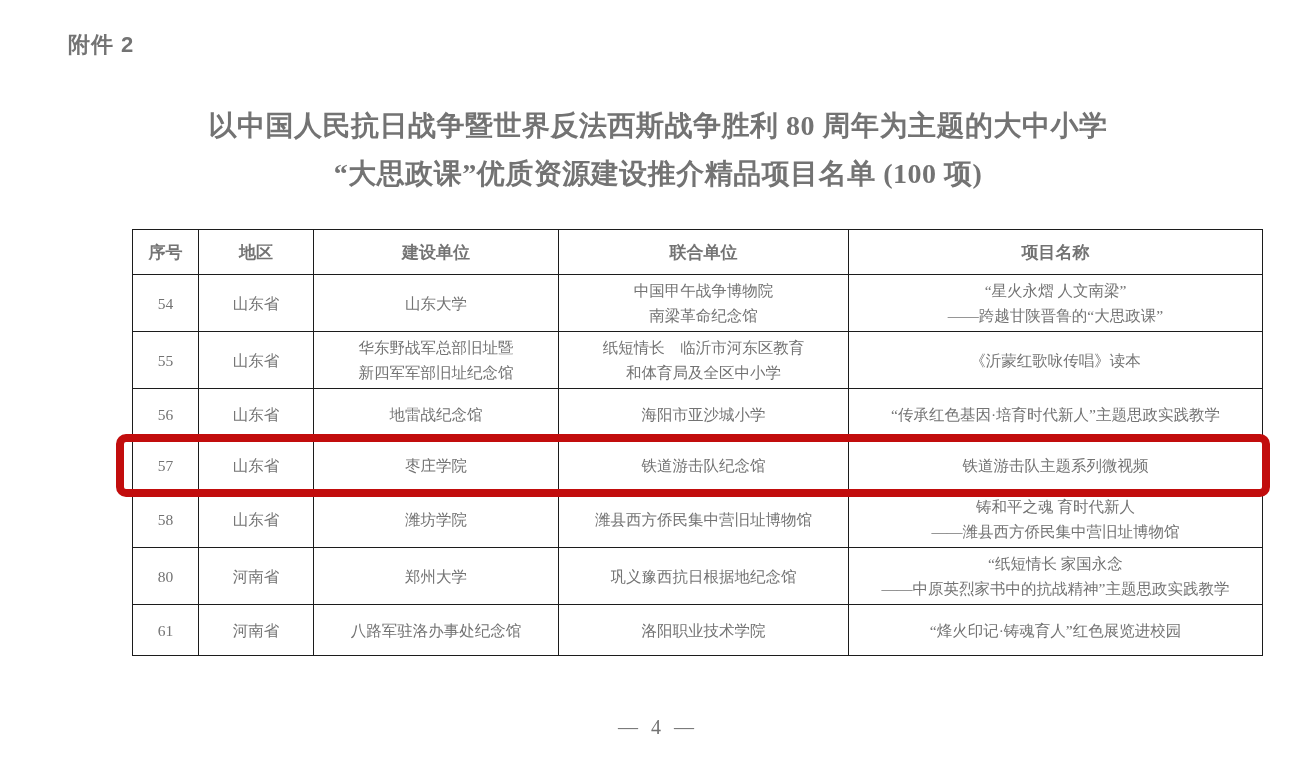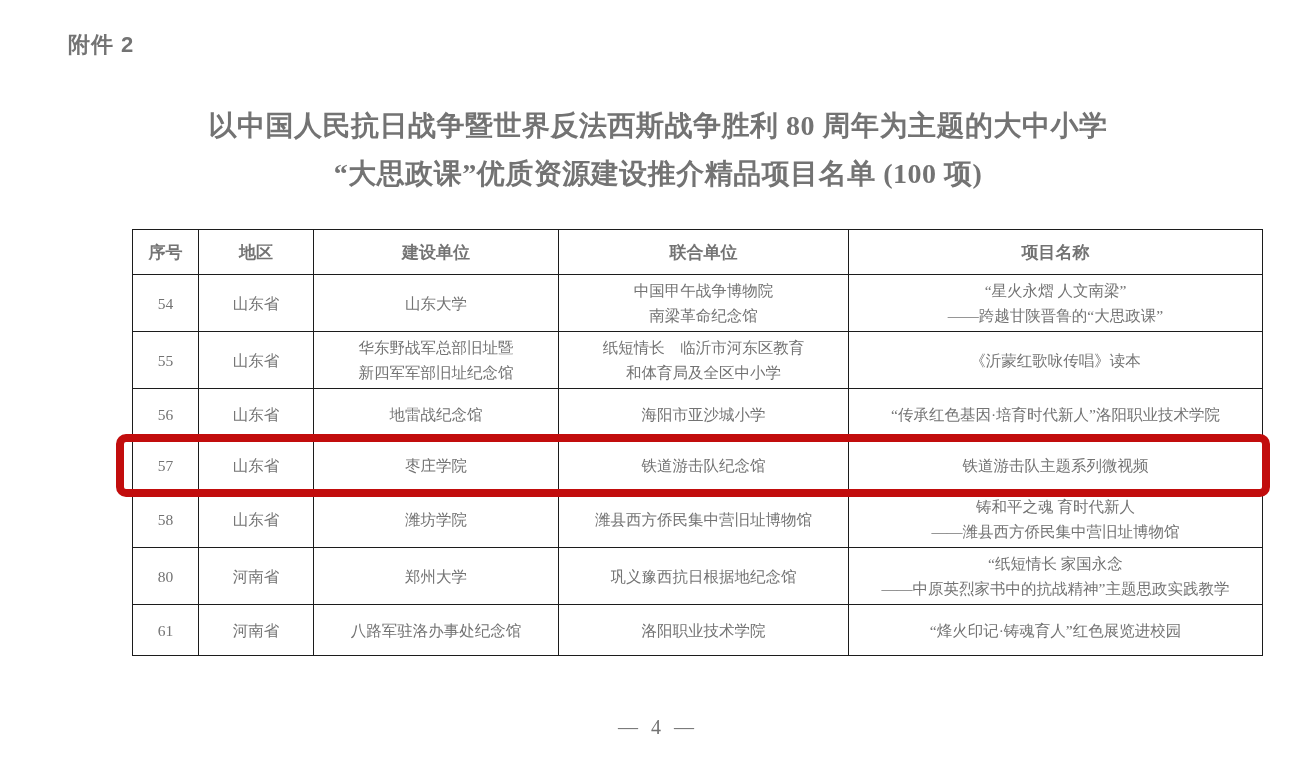--- a/index.html
+++ b/index.html
@@ -145,21 +145,21 @@
             <td>
               <div class="cell-line">山东省</div>
             </td>
             <td>
               <div class="cell-line">地雷战纪念馆</div>
             </td>
             <td>
               <div class="cell-line">海阳市亚沙城小学</div>
             </td>
             <td>
-              <div class="cell-line">“传承红色基因·培育时代新人”洛阳职业技术学院</div>
+              <div class="cell-line">“传承红色基因·培育时代新人”主题思政实践教学</div>
             </td>
           </tr>
           <tr>
             <td>
               <div class="cell-line">57</div>
             </td>
             <td>
               <div class="cell-line">山东省</div>
             </td>
             <td>

